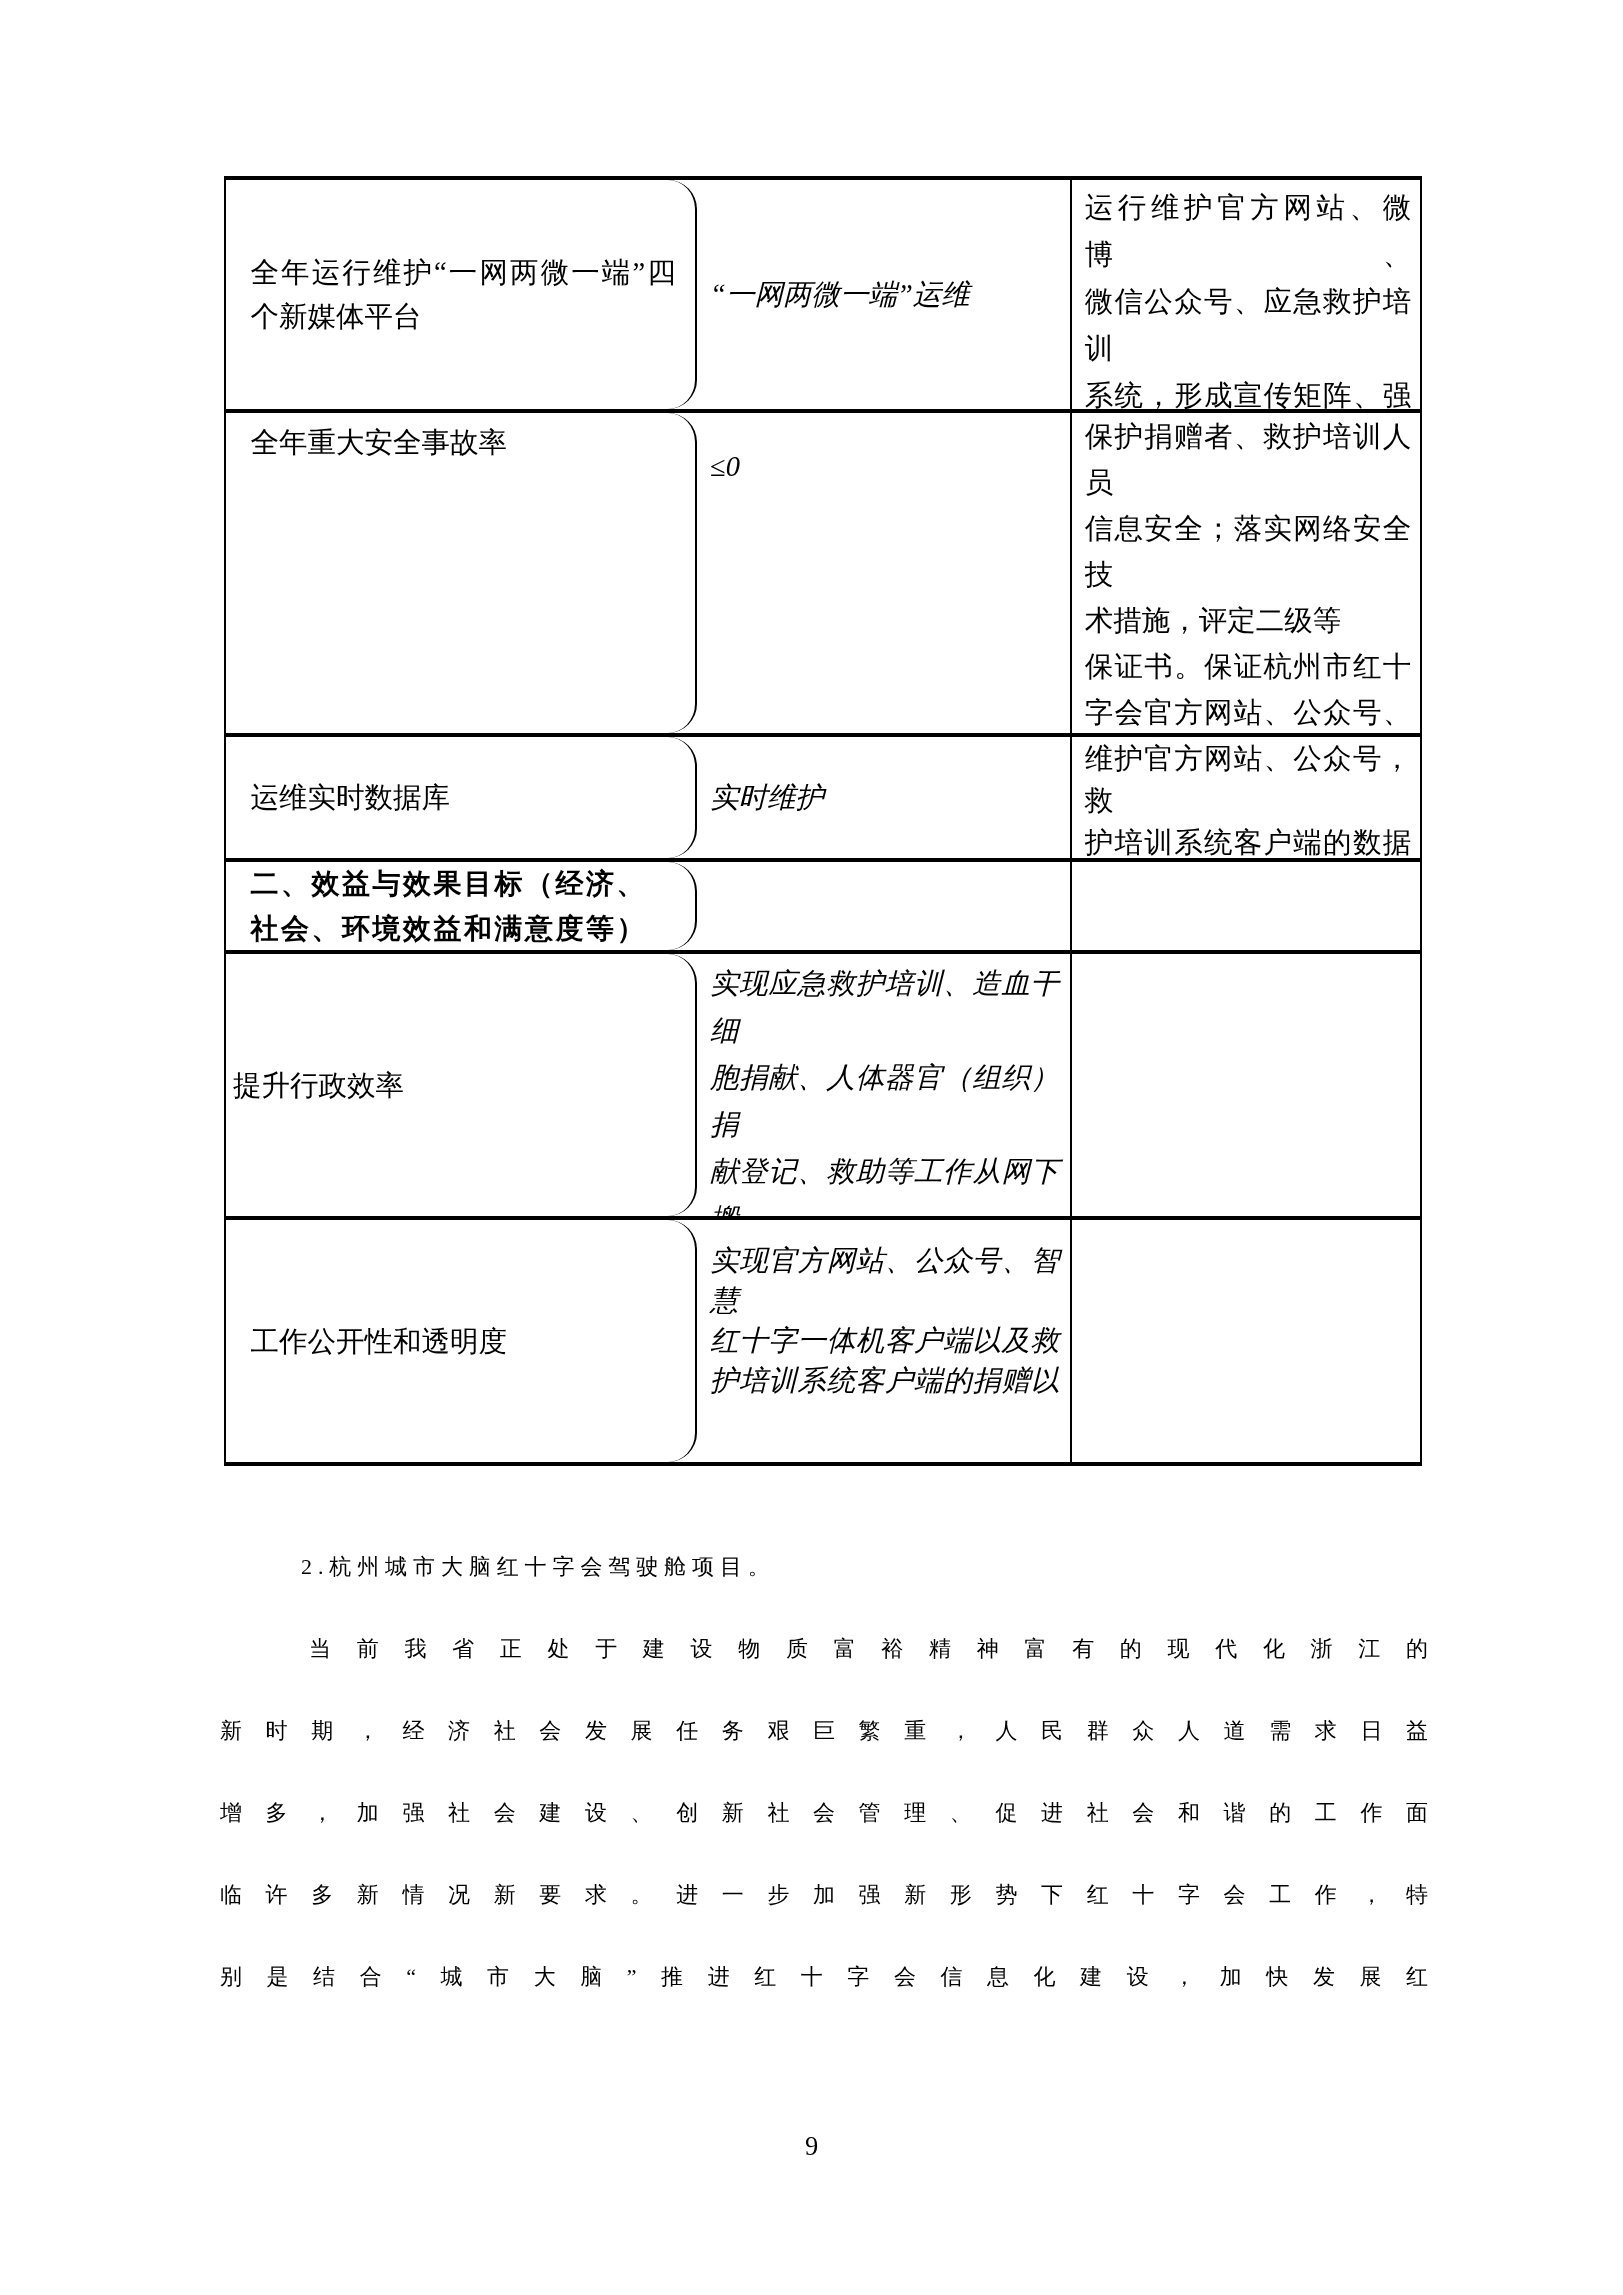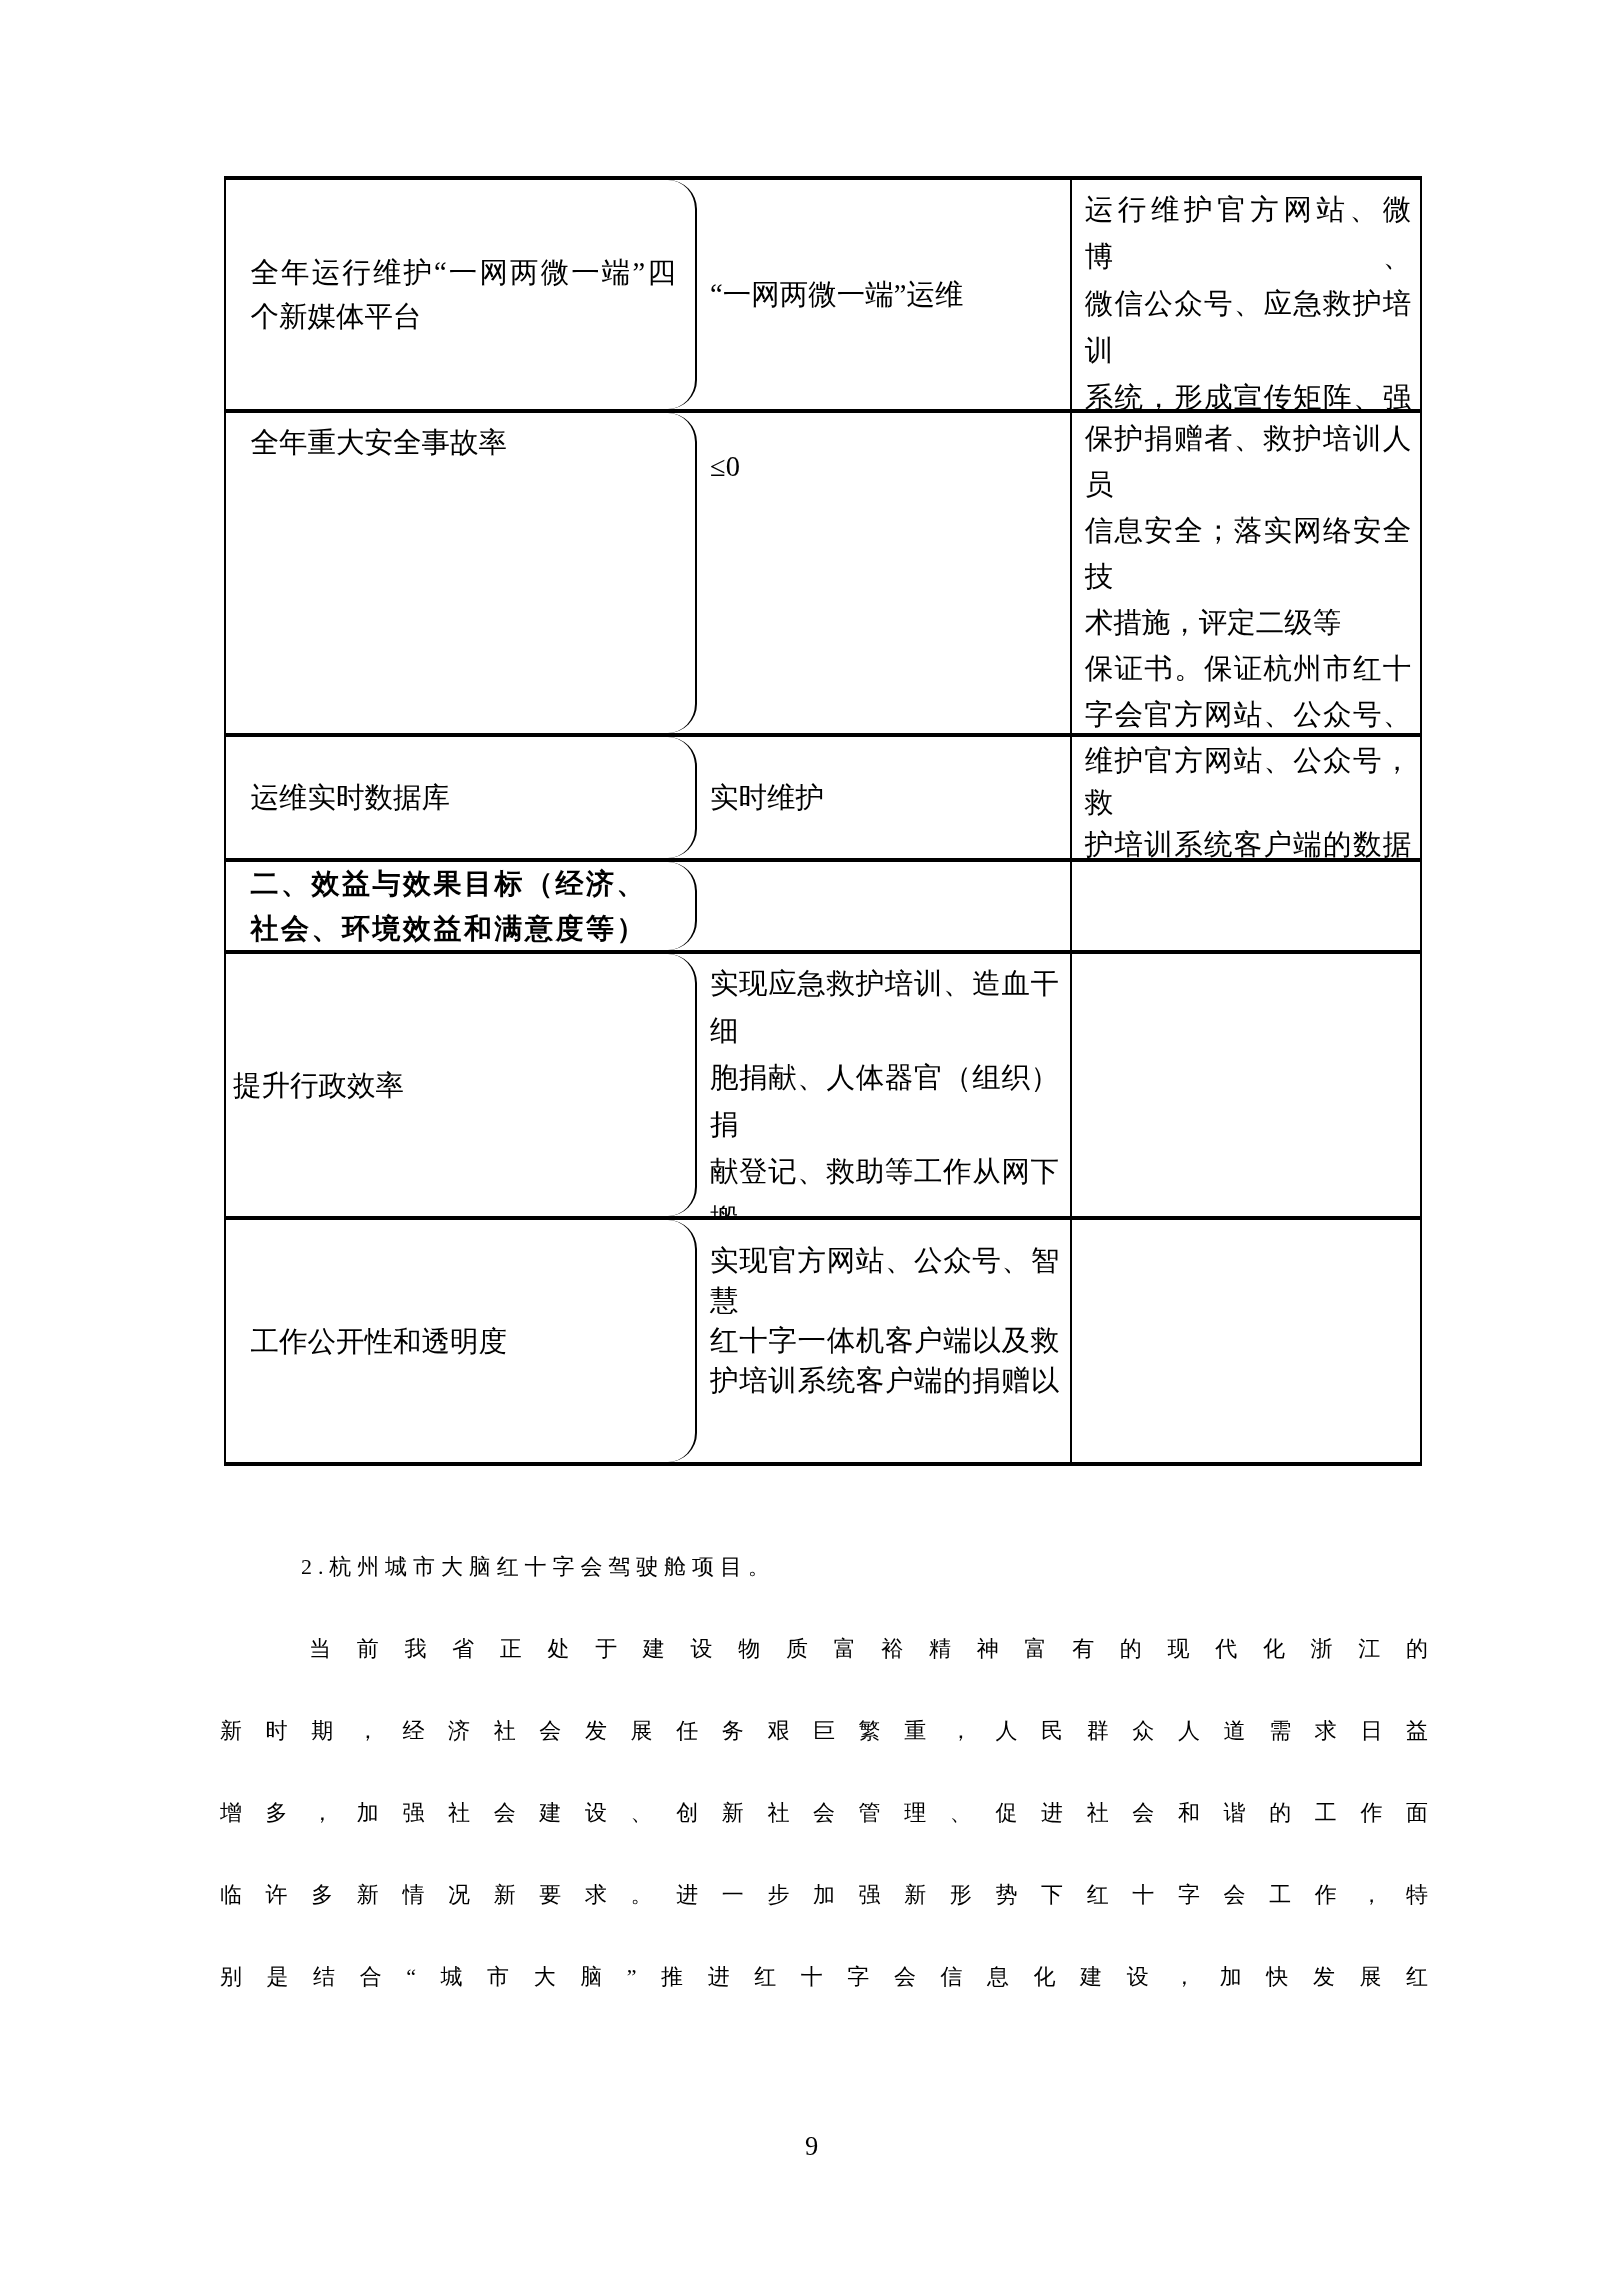--- a/index.html
+++ b/index.html
@@ -28,22 +28,22 @@
   .t-row:last-child { border-bottom:none; }
   .t-cell {
     box-sizing:border-box;
     border-right:2px solid #000;
     overflow:hidden;
     display:flex; flex-direction:column;
     line-height:47px;
   }
   .t-cell:last-child { border-right:none; }
   .c1 { width:479px; padding:0 19.6px 0 24.5px;border-radius:29px; }
-  .c2 { width:381px; padding:0 10.8px 0 12.8px; }
-  .c3 { width:354px; padding:0 8.8px 0 12.8px; }
+  .c2 { width:381px; padding:0 10.8px 0 12.8px;font-style:italic; }
+  .c3 { width:354px; padding:0 8.8px 0 12.8px;font-family:Liberation Mono, monospace; }
 
   .r1 { height:233px; }
   .r2 { height:324px; }
   .r3 { height:125px; }
   .r4 { height:92px; }
   .r5 { height:266px; }
   .r6 { height:242px; }
 
   .v-center { justify-content:center; }
   .v-top    { justify-content:flex-start; padding-top:5.9px; }

